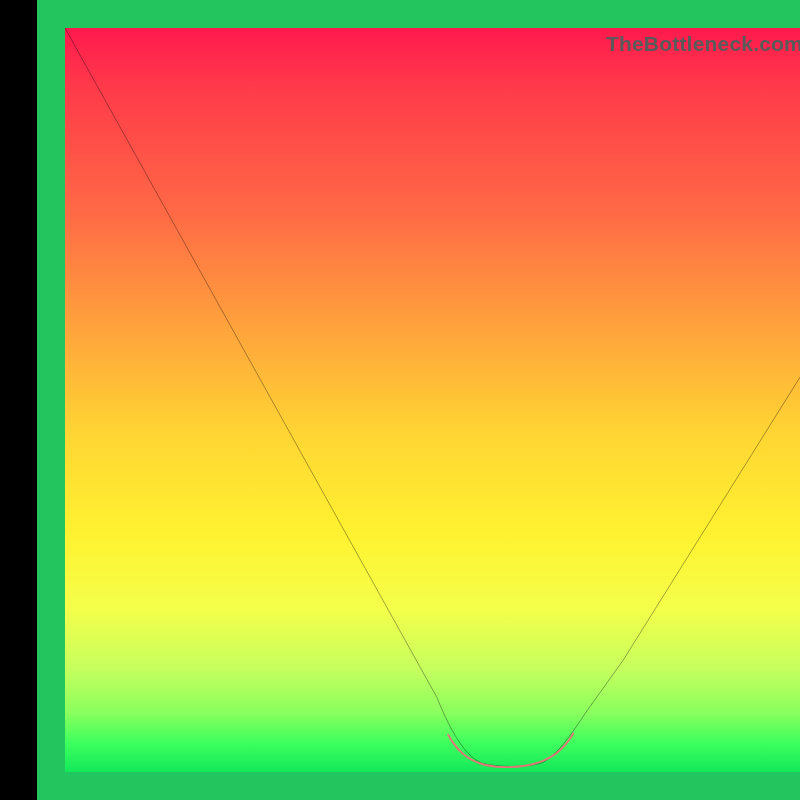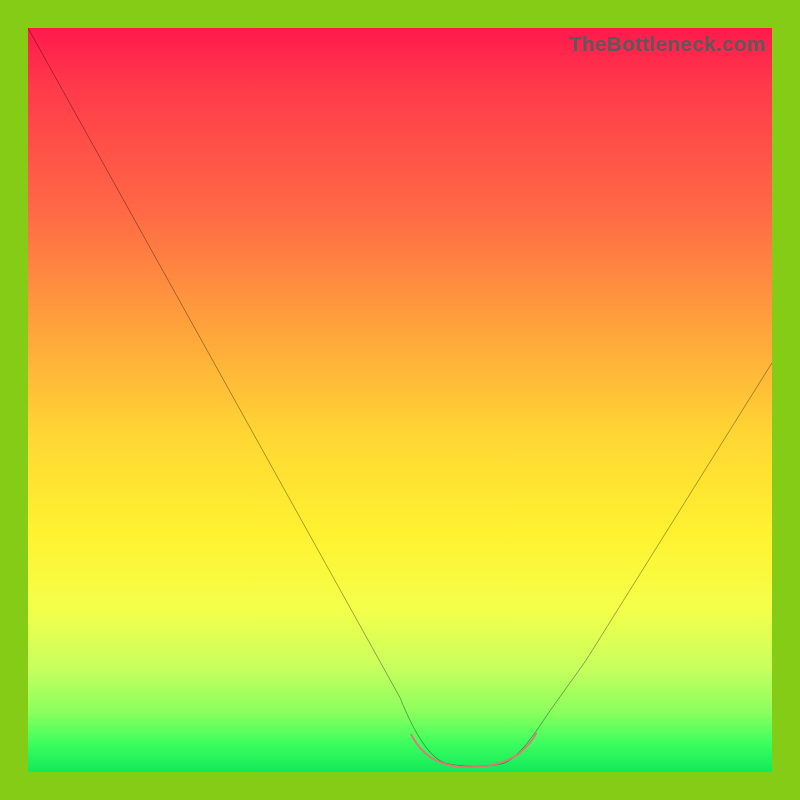--- a/index.html
+++ b/index.html
@@ -7,21 +7,22 @@
     padding: 0;
     width: 800px;
     height: 800px;
     background: #000;
     overflow: hidden;
     font-family: Arial, Helvetica, sans-serif;
   }
   .frame {
     position: absolute;
     inset: 0;
-    background: #84cc16;
+    background: #22c55e;
+    margin-left: 37px;
   }
   .plot-area {
     position: absolute;
     left: 28px;
     top: 28px;
     width: 744px;
     height: 744px;
     overflow: hidden;
   }
   .gradient {

